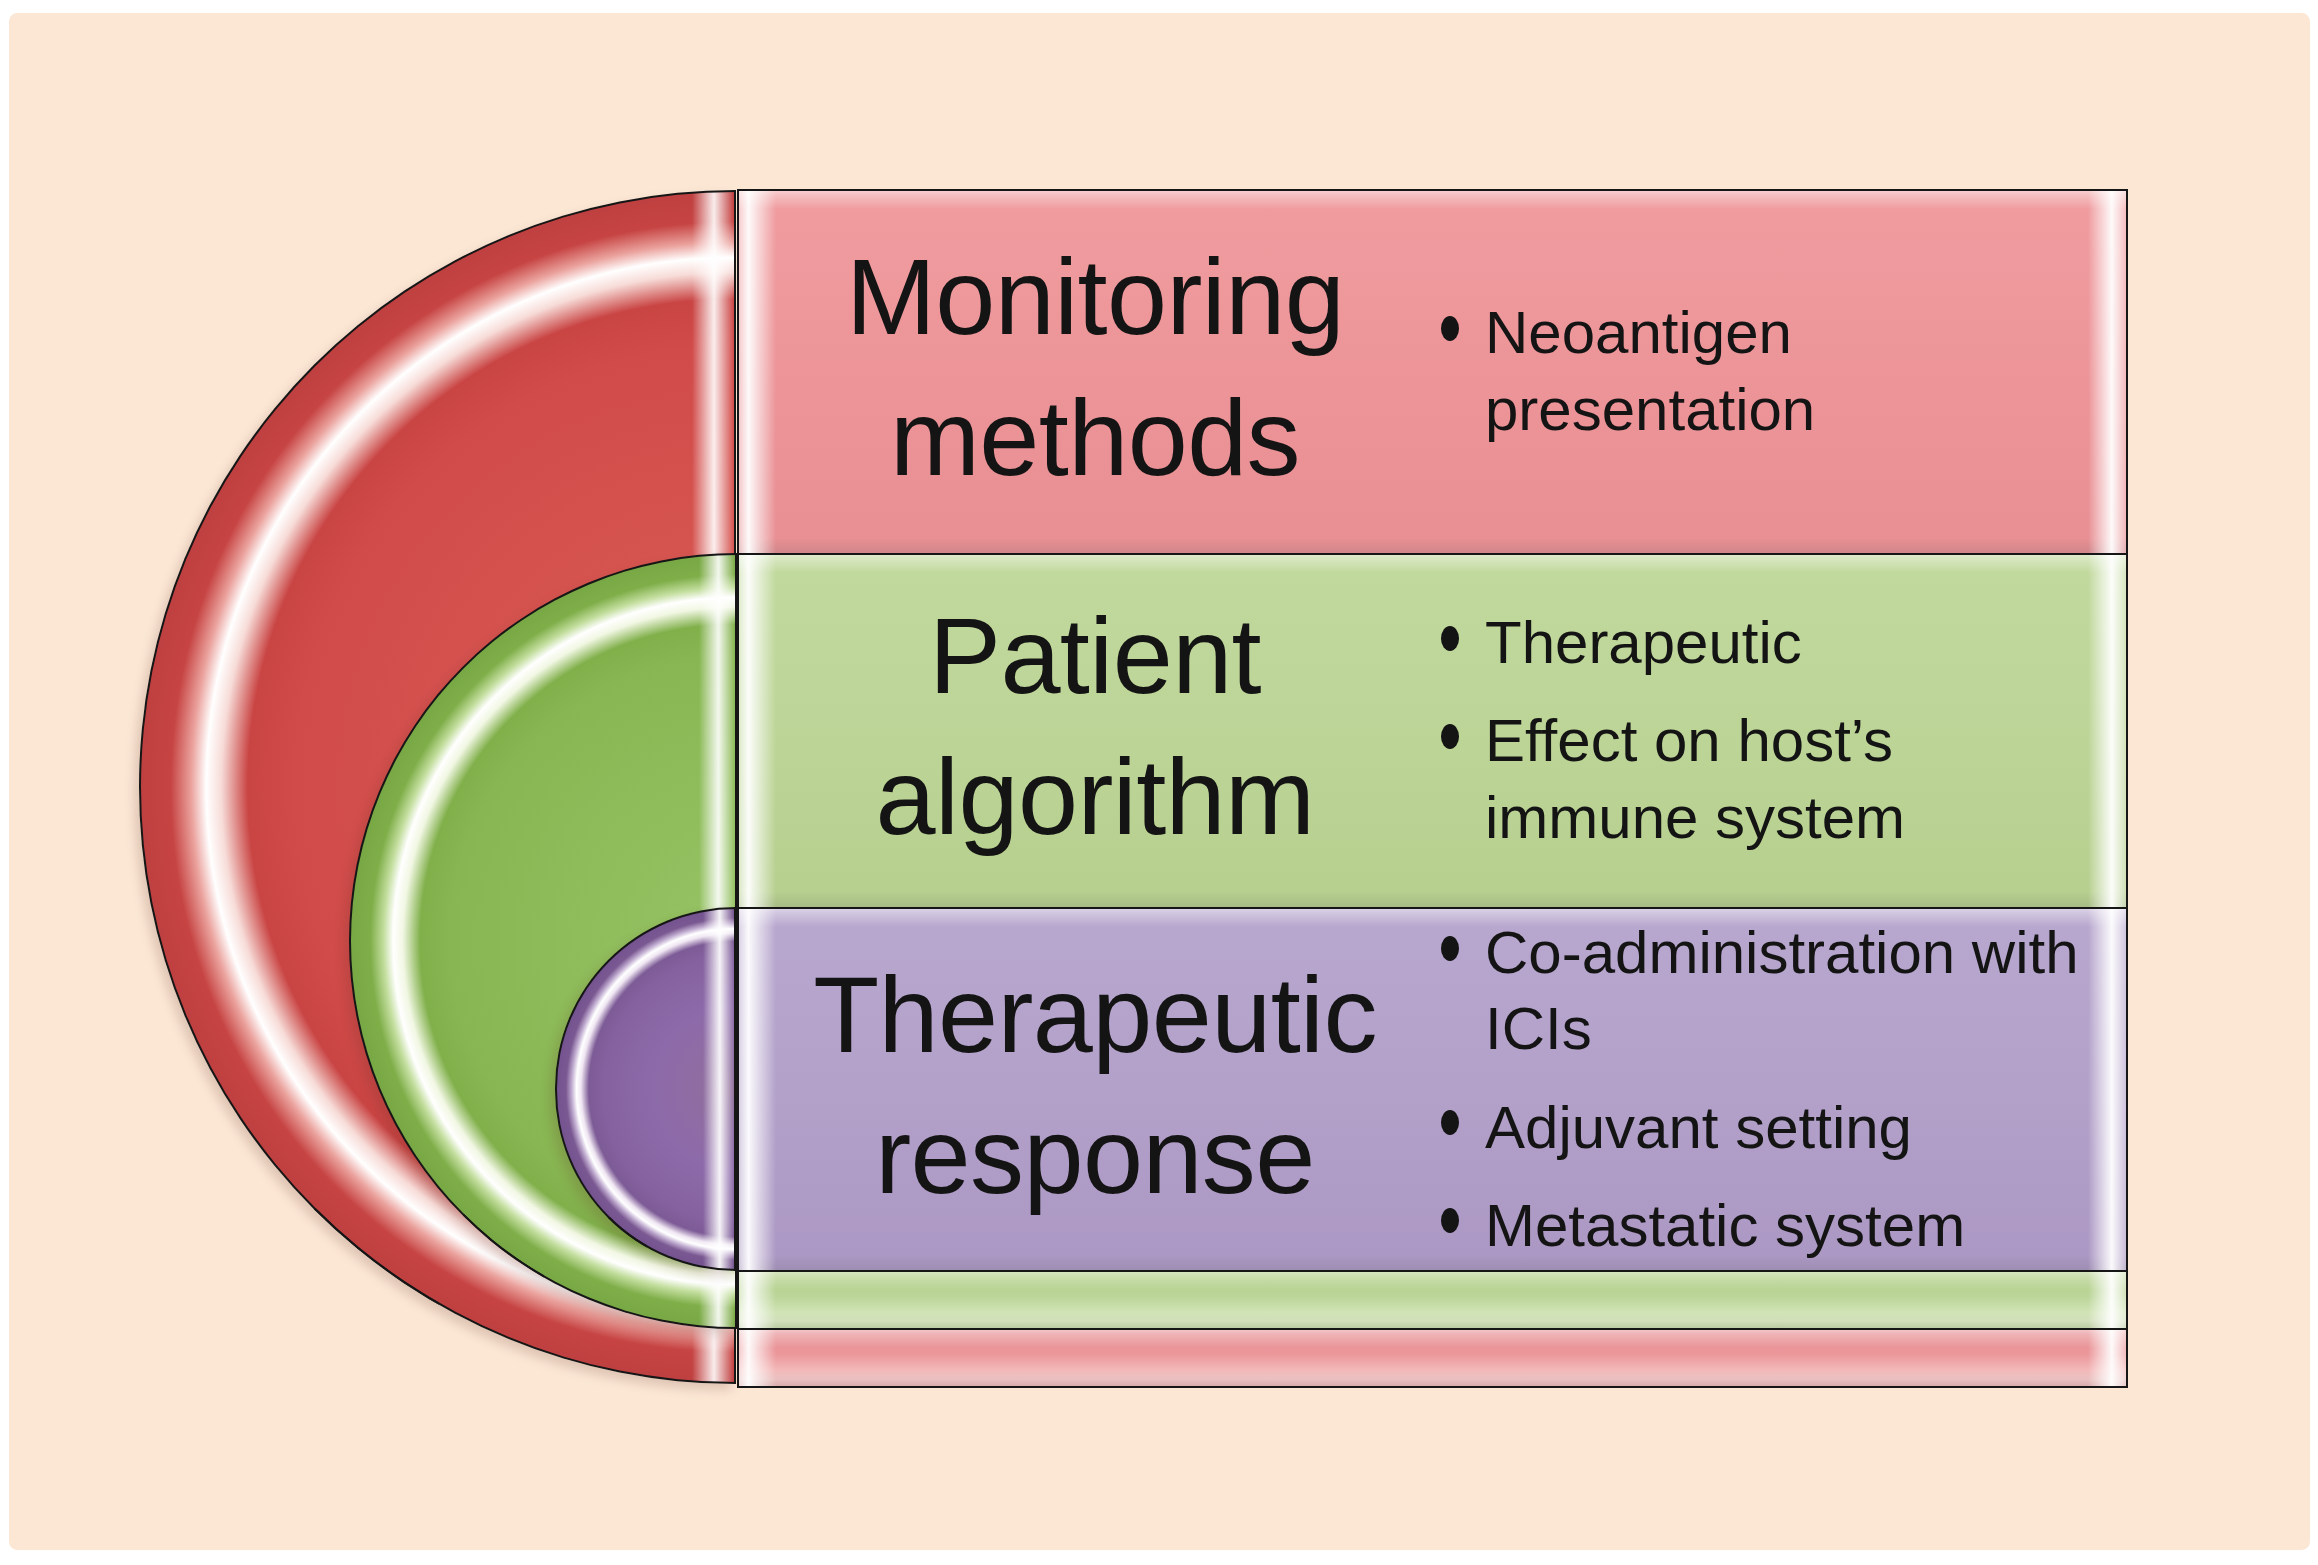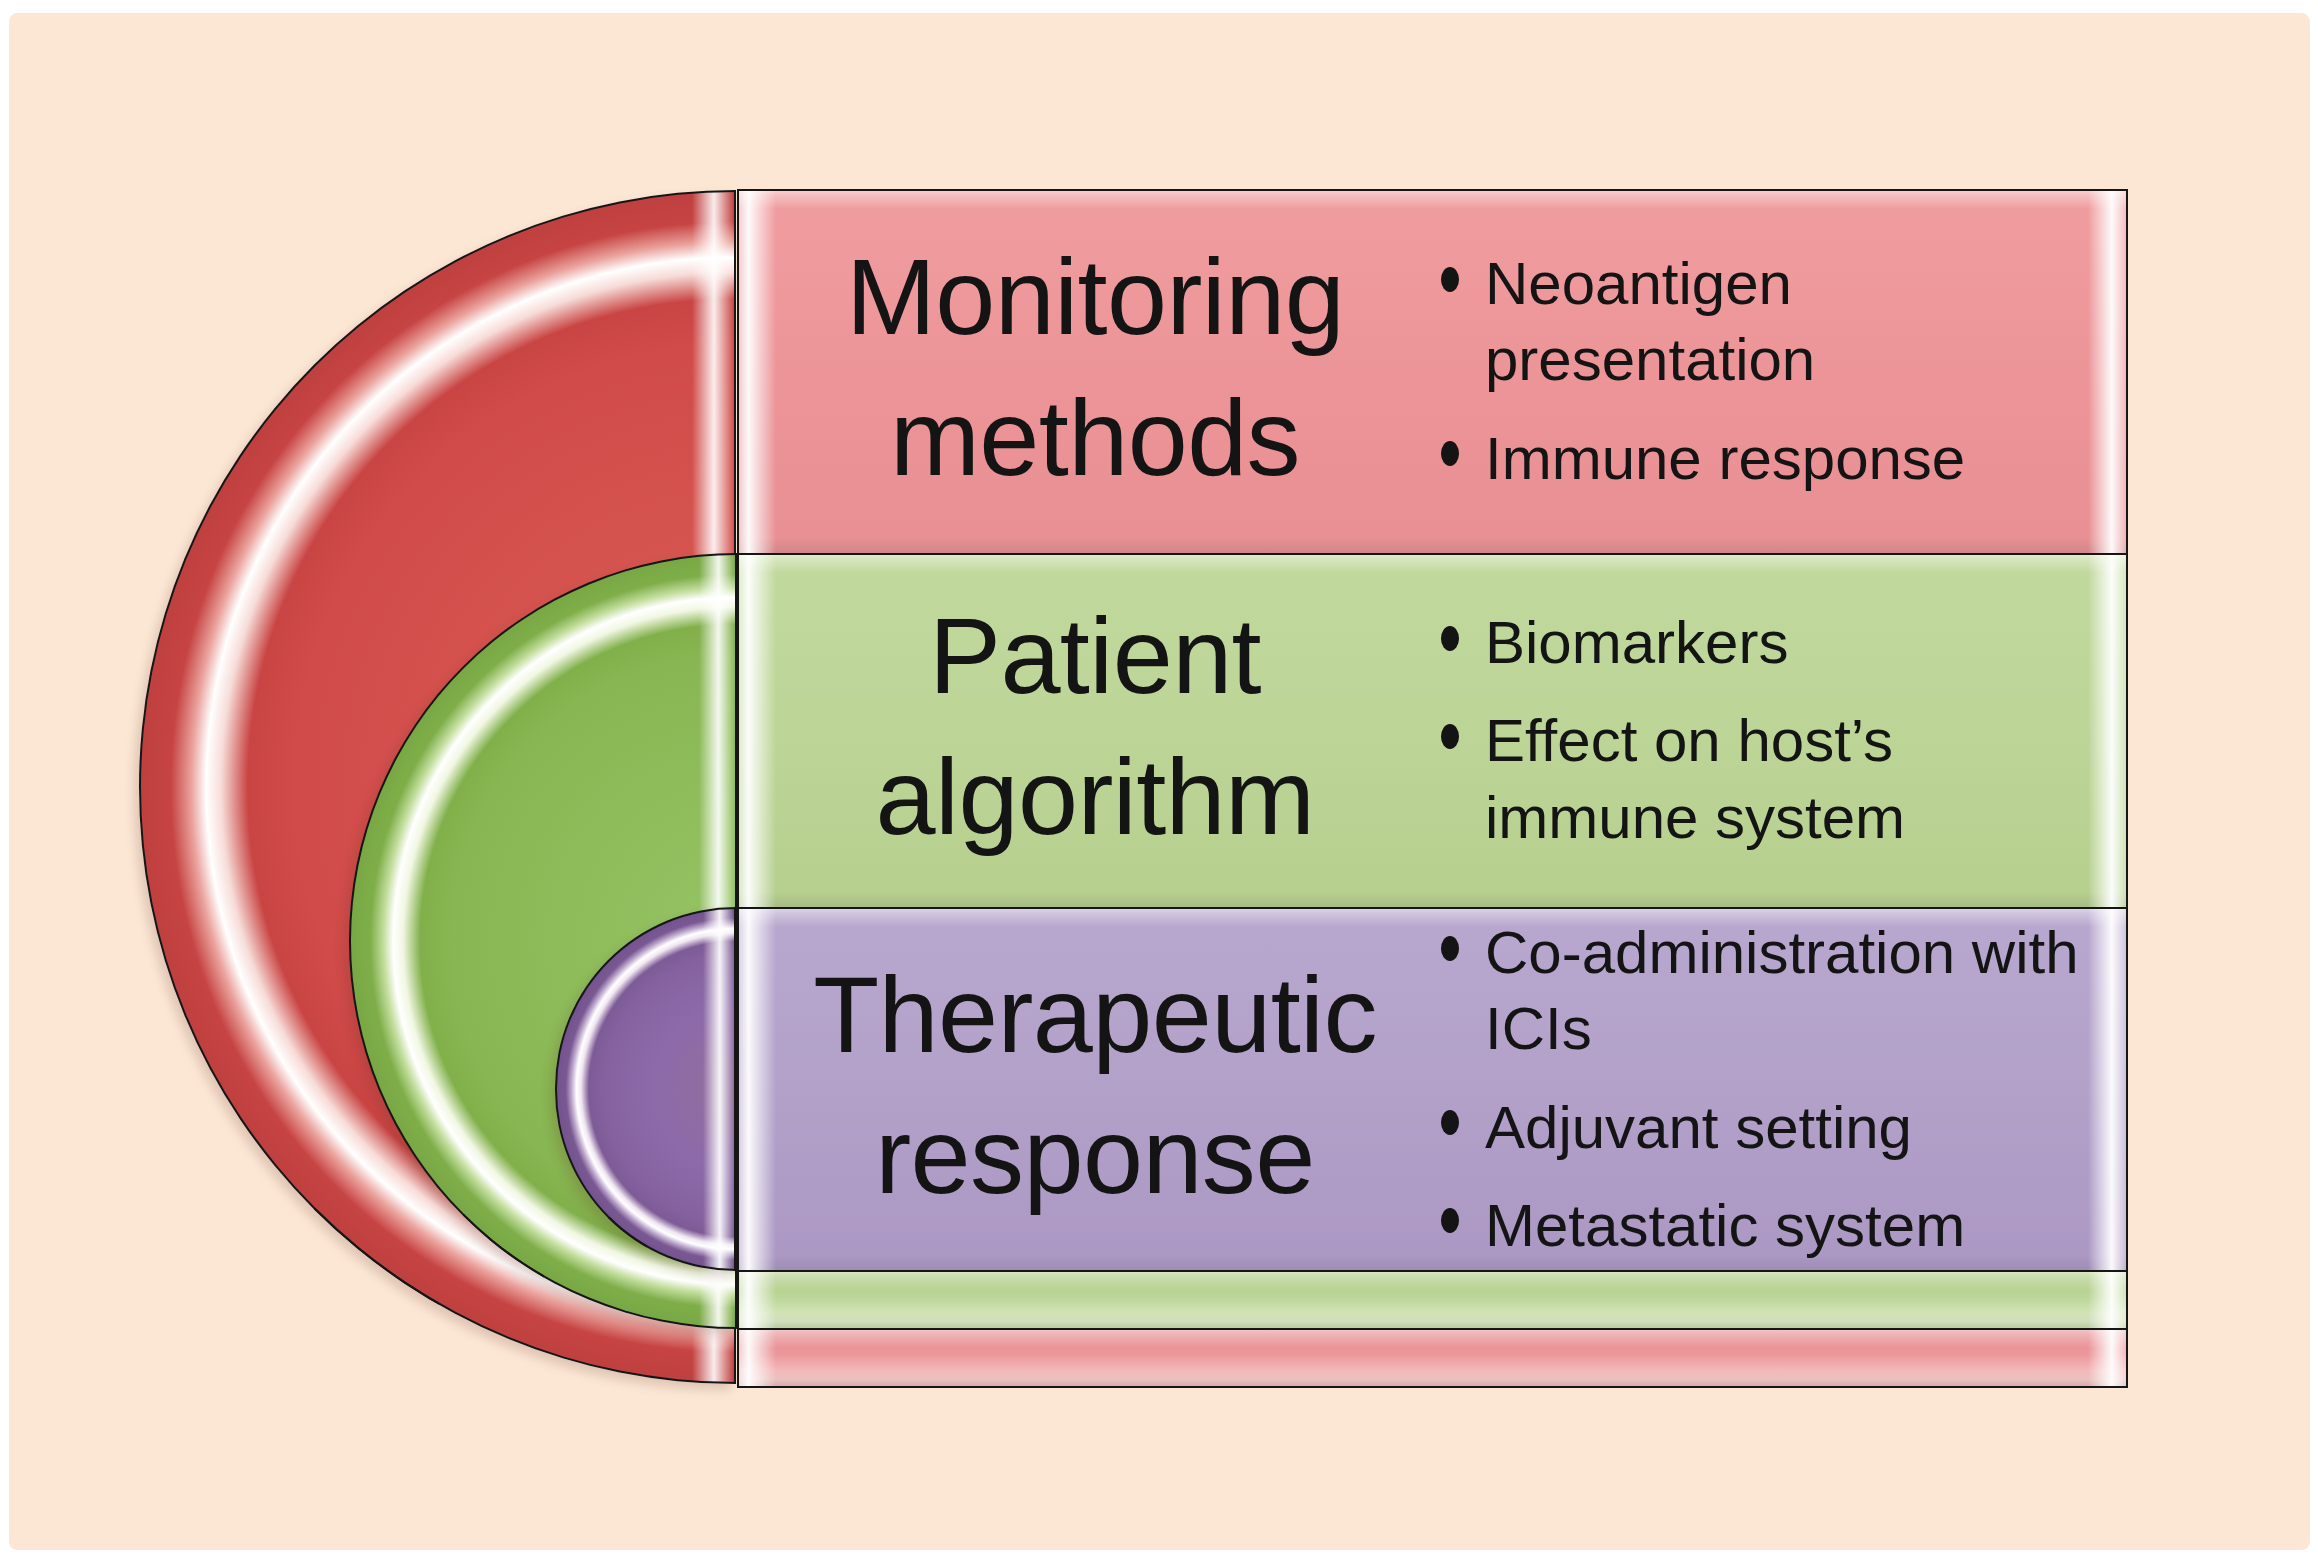--- a/index.html
+++ b/index.html
@@ -116,36 +116,32 @@
 
     <div class="bar bar-red">
       <div class="bevels"></div>
       <div class="row-content">
         <div class="row-title">Monitoring methods</div>
         <div class="bullets">
           <div class="bullet-item">
             <span class="bullet-marker"></span>
             <span class="bullet-text">Neoantigen presentation</span>
           </div>
-          <div class="bullet-item">
-            <span class="bullet-marker"></span>
-            <span class="bullet-text">Immune response</span>
-          </div>
         </div>
       </div>
     </div>
 
     <div class="bar bar-green">
       <div class="bevels"></div>
       <div class="row-content">
         <div class="row-title">Patient algorithm</div>
         <div class="bullets">
           <div class="bullet-item">
             <span class="bullet-marker"></span>
-            <span class="bullet-text">Biomarkers</span>
+            <span class="bullet-text">Therapeutic</span>
           </div>
           <div class="bullet-item">
             <span class="bullet-marker"></span>
             <span class="bullet-text">Effect on host’s immune system</span>
           </div>
         </div>
       </div>
     </div>
 
     <div class="bar bar-purple">

